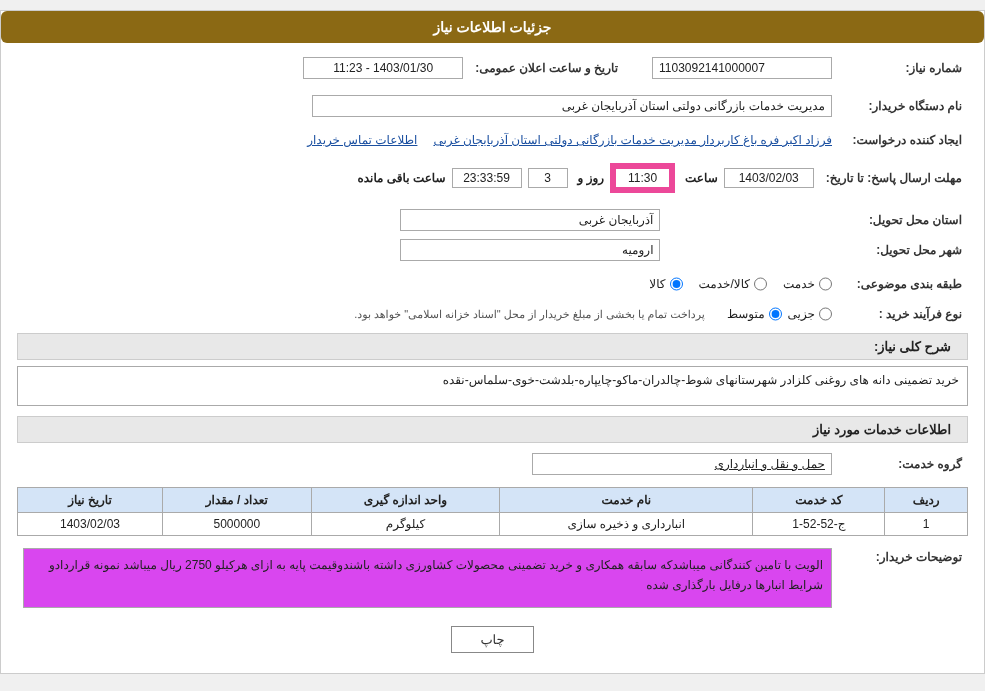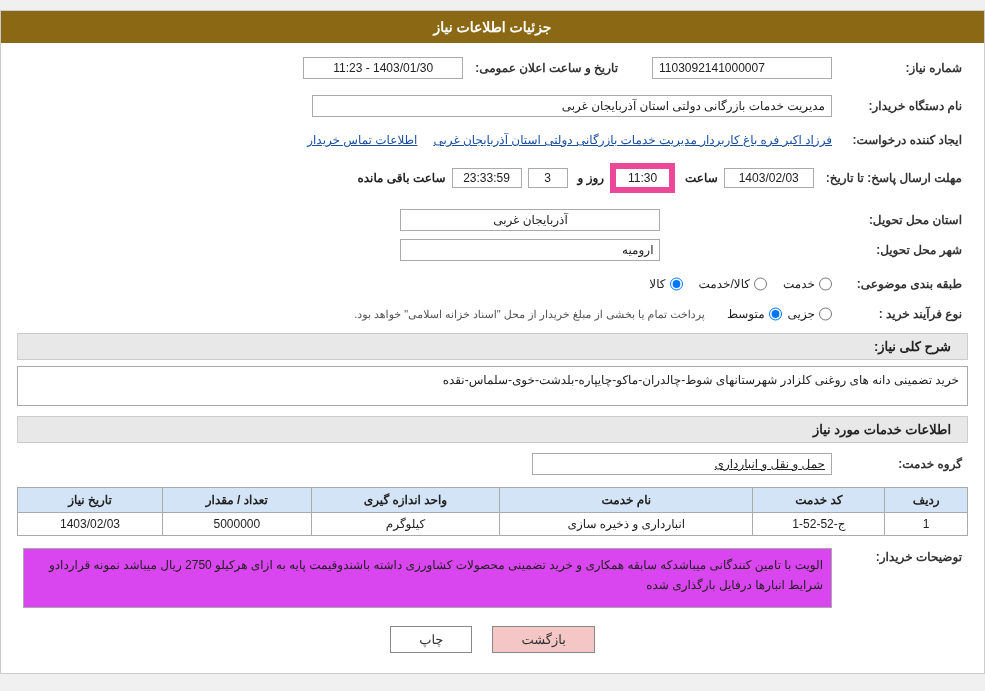--- a/index.html
+++ b/index.html
@@ -16,20 +16,21 @@
       background: #fff;
       border: 1px solid #ccc;
     }
     .header-bar {
       background: #8B6914;
       color: #fff;
       text-align: center;
       padding: 8px 12px;
       font-size: 14px;
       font-weight: bold;
+      border-radius: 6px;
     }
     .content {
       padding: 10px 16px;
     }
     .info-table {
       width: 100%;
       border-collapse: collapse;
       margin-bottom: 8px;
     }
     .info-table td {
@@ -246,21 +247,21 @@
         </td>
       </tr>
     </tbody>
       </table>
 
     <table class="info-table">
       <tbody>
           <tr>
         <td class="label-cell">استان محل تحویل:</td>
         <td class="value-cell" style="width:280px;">
-          <div class="input-box" style="width:260px;text-align:center;">آذربایجان غربی</div>
+          <div class="input-box" style="width:260px;">آذربایجان غربی</div>
         </td>
       </tr>
       <tr>
         <td class="label-cell">شهر محل تحویل:</td>
         <td class="value-cell">
           <div class="input-box" style="width:260px;">ارومیه</div>
         </td>
       </tr>
     </tbody>
       </table>
@@ -354,18 +355,17 @@
           <tr>
         <td class="label-cell" style="vertical-align:top; padding-top:6px;">توضیحات خریدار:</td>
         <td class="value-cell" colspan="3">
           <div class="tozihat-box">الویت با تامین کنندگانی میباشدکه سابقه همکاری و خرید تضمینی محصولات کشاورزی داشته باشندوقیمت پایه به ازای هرکیلو 2750 ریال میباشد نمونه قراردادو شرایط انبارها درفایل بارگذاری شده</div>
         </td>
       </tr>
     </tbody>
       </table>
 
     <div class="btn-row">
-      <button class="btn btn-bazgasht">بازگشت</button>
       <button class="btn btn-chap">چاپ</button>
     </div>
 
   </div>
 </div>
 
 </body></html>

